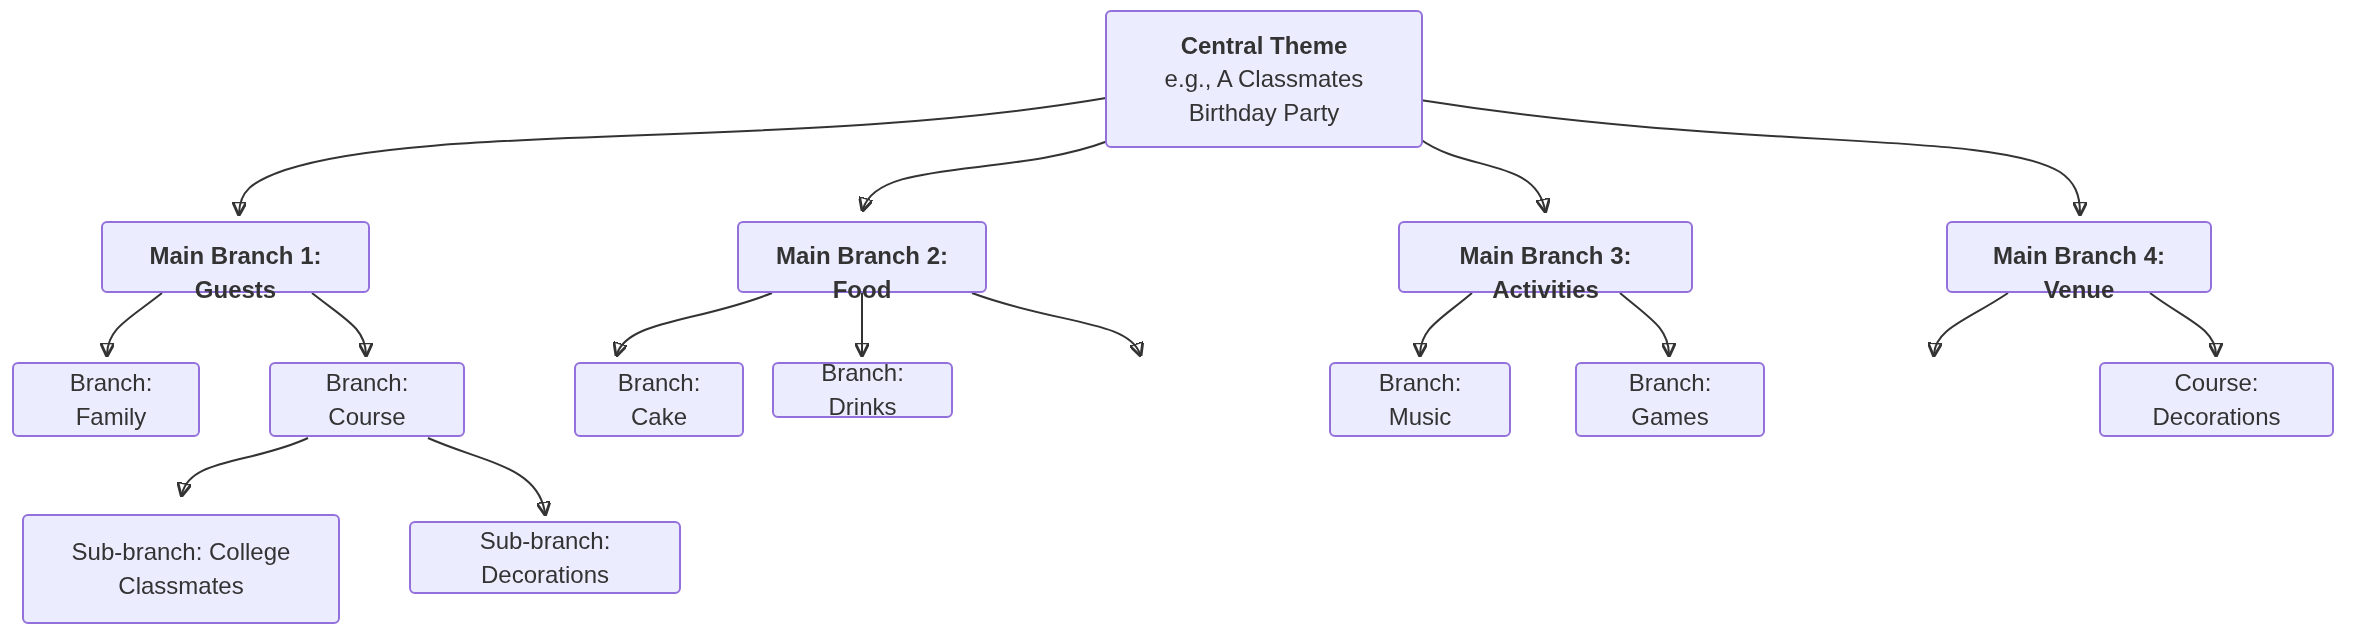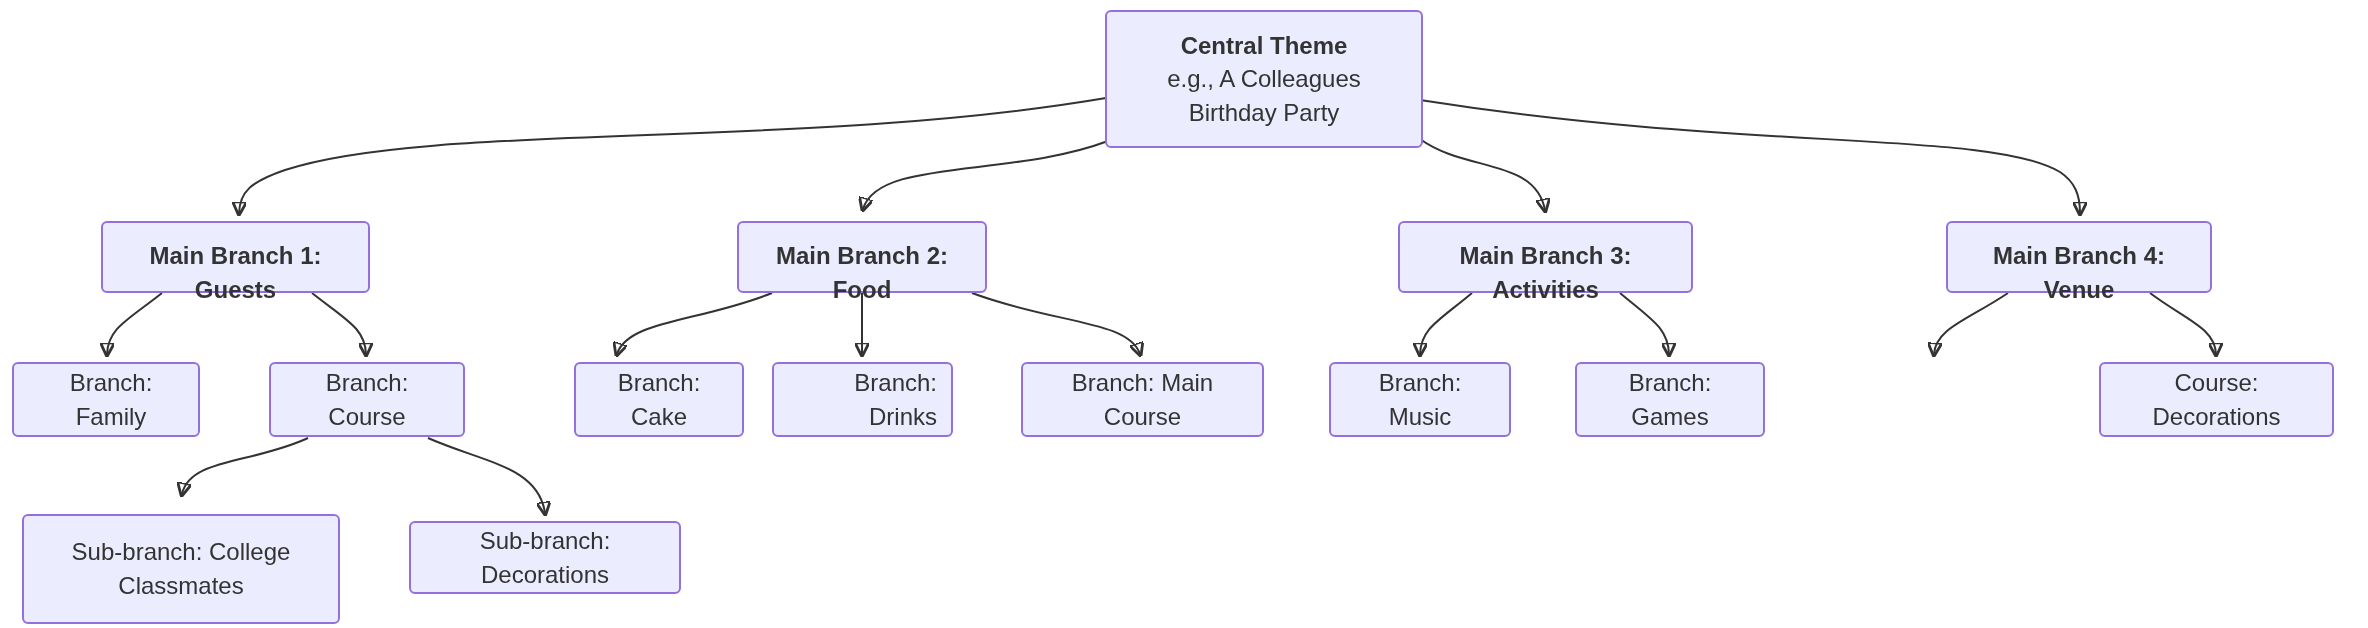--- a/index.html
+++ b/index.html
@@ -67,21 +67,21 @@
         <path d="M 1620,293 C 1652,320 1668,328 1669,354" marker-end="url(#arrowhead)"></path>
         <path d="M 2008,293 C 1968,320 1936,328 1934,354" marker-end="url(#arrowhead)"></path>
         <path d="M 2150,293 C 2186,320 2215,328 2216,354" marker-end="url(#arrowhead)"></path>
         <path d="M 308,438 C 252,464 190,458 182,494" marker-end="url(#arrowhead)"></path>
         <path d="M 428,438 C 482,462 538,466 545,513" marker-end="url(#arrowhead)"></path>
       </g>
   </svg>
   <div class="nodes-layer">
       <div class="node level-root" style="left: 1105px; top: 10px; width: 318px; height: 138px;">
         <span class="node-title">Central Theme</span>
-        <span class="node-subtitle">e.g., A Colleagues Birthday Party</span>
+        <span class="node-subtitle">e.g., A Classmates Birthday Party</span>
       </div>
       <div class="node level-main" style="left: 101px; top: 221px; width: 269px; height: 72px;">
         <span class="node-label">Main Branch 1: Guests</span>
       </div>
       <div class="node level-main" style="left: 737px; top: 221px; width: 250px; height: 72px;">
         <span class="node-label">Main Branch 2: Food</span>
       </div>
       <div class="node level-main" style="left: 1398px; top: 221px; width: 295px; height: 72px;">
         <span class="node-label">Main Branch 3: Activities</span>
       </div>
@@ -90,25 +90,22 @@
       </div>
       <div class="node level-branch" style="left: 12px; top: 362px; width: 188px; height: 75px; padding-left: 24px;">
         <span class="node-label">Branch: Family</span>
       </div>
       <div class="node level-branch" style="left: 269px; top: 362px; width: 196px; height: 75px;">
         <span class="node-label">Branch: Course</span>
       </div>
       <div class="node level-branch" style="left: 530px; top: 362px; width: 170px; height: 75px; margin-left: 44px;">
         <span class="node-label">Branch: Cake</span>
       </div>
-      <div class="node level-branch" style="left: 772px; top: 362px; width: 181px; height: 75px; text-align: right;">
+      <div class="node level-branch" style="left: 772px; top: 362px; width: 181px; height: 56px;">
         <span class="node-label">Branch: Drinks</span>
-      </div>
-      <div class="node level-branch" style="left: 1021px; top: 362px; width: 243px; height: 75px;">
-        <span class="node-label">Branch: Main Course</span>
       </div>
       <div class="node level-branch" style="left: 1329px; top: 362px; width: 182px; height: 75px;">
         <span class="node-label">Branch: Music</span>
       </div>
       <div class="node level-branch" style="left: 1575px; top: 362px; width: 190px; height: 75px;">
         <span class="node-label">Branch: Games</span>
       </div>
       <div class="node level-branch" style="left: 2099px; top: 362px; width: 235px; height: 75px;">
         <span class="node-label">Course: Decorations</span>
       </div>

